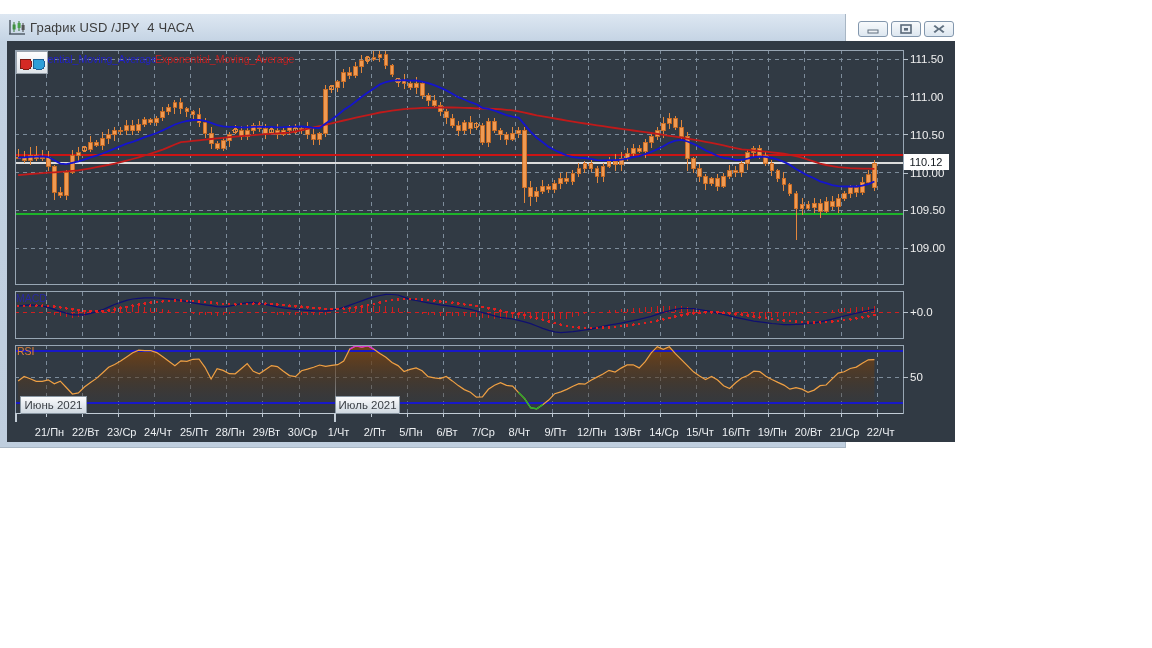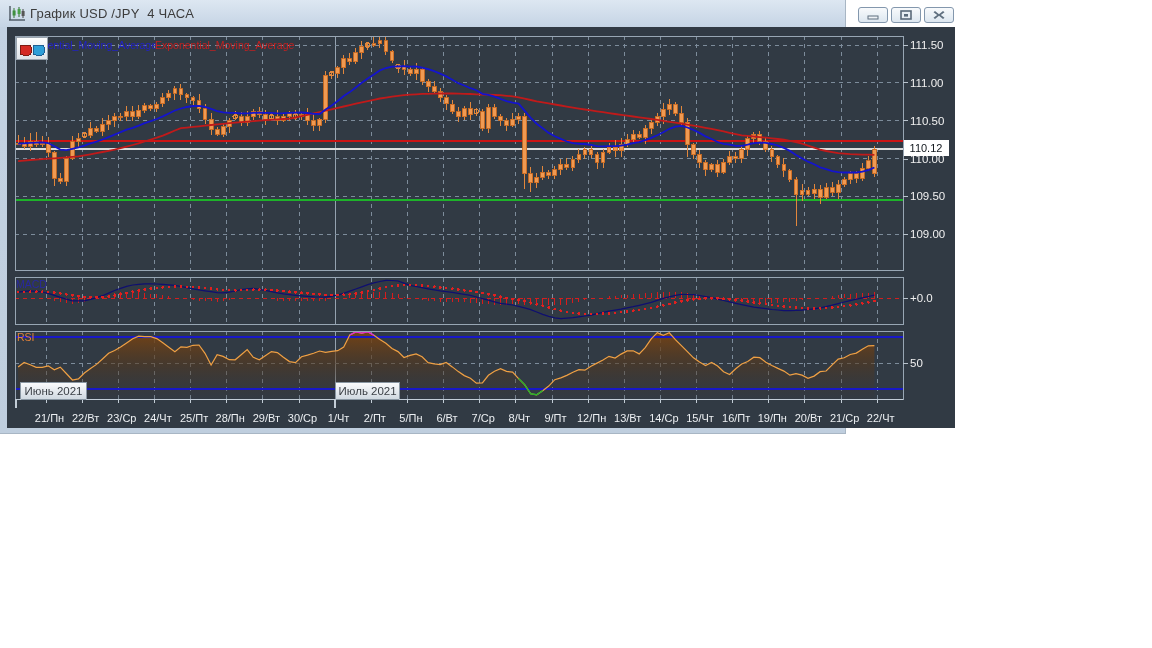--- a/index.html
+++ b/index.html
@@ -1,15 +1,15 @@
 <!DOCTYPE html>
 <html><head><meta charset="utf-8"><style>
 * { margin:0; padding:0; box-sizing:border-box; }
 body { width:1152px; height:648px; background:#ffffff; font-family:"Liberation Sans",sans-serif; position:relative; overflow:hidden; }
-#win { position:absolute; left:0; top:0; width:846px; height:434px;
+#win { position:absolute; left:0; top:14px; width:846px; height:434px;
   background:linear-gradient(#d6e1ee 0px,#c7d6e6 26px,#c3d2e2 27px,#bfcede 434px);
   border-right:1px solid #a8b6c4; border-bottom:1px solid #a8b6c4; }
 #title { position:absolute; left:0; top:0; width:100%; height:27px;
   background:linear-gradient(#dde7f2,#c5d4e4); }
 #title span { position:absolute; left:30px; top:6px; font-size:13px; color:#3c3c3c; letter-spacing:0.2px; }
 #content { position:absolute; left:7px; top:27px; width:948px; height:401px; background:#313a44; }
 .btn { position:absolute; top:7px; width:30px; height:16px; border:1px solid #8397ad; border-radius:3px;
   background:linear-gradient(#f8fafc,#dde7f0); }
 .btn svg { position:absolute; left:0; top:0; }
 #ticon { position:absolute; left:8px; top:5px; }

